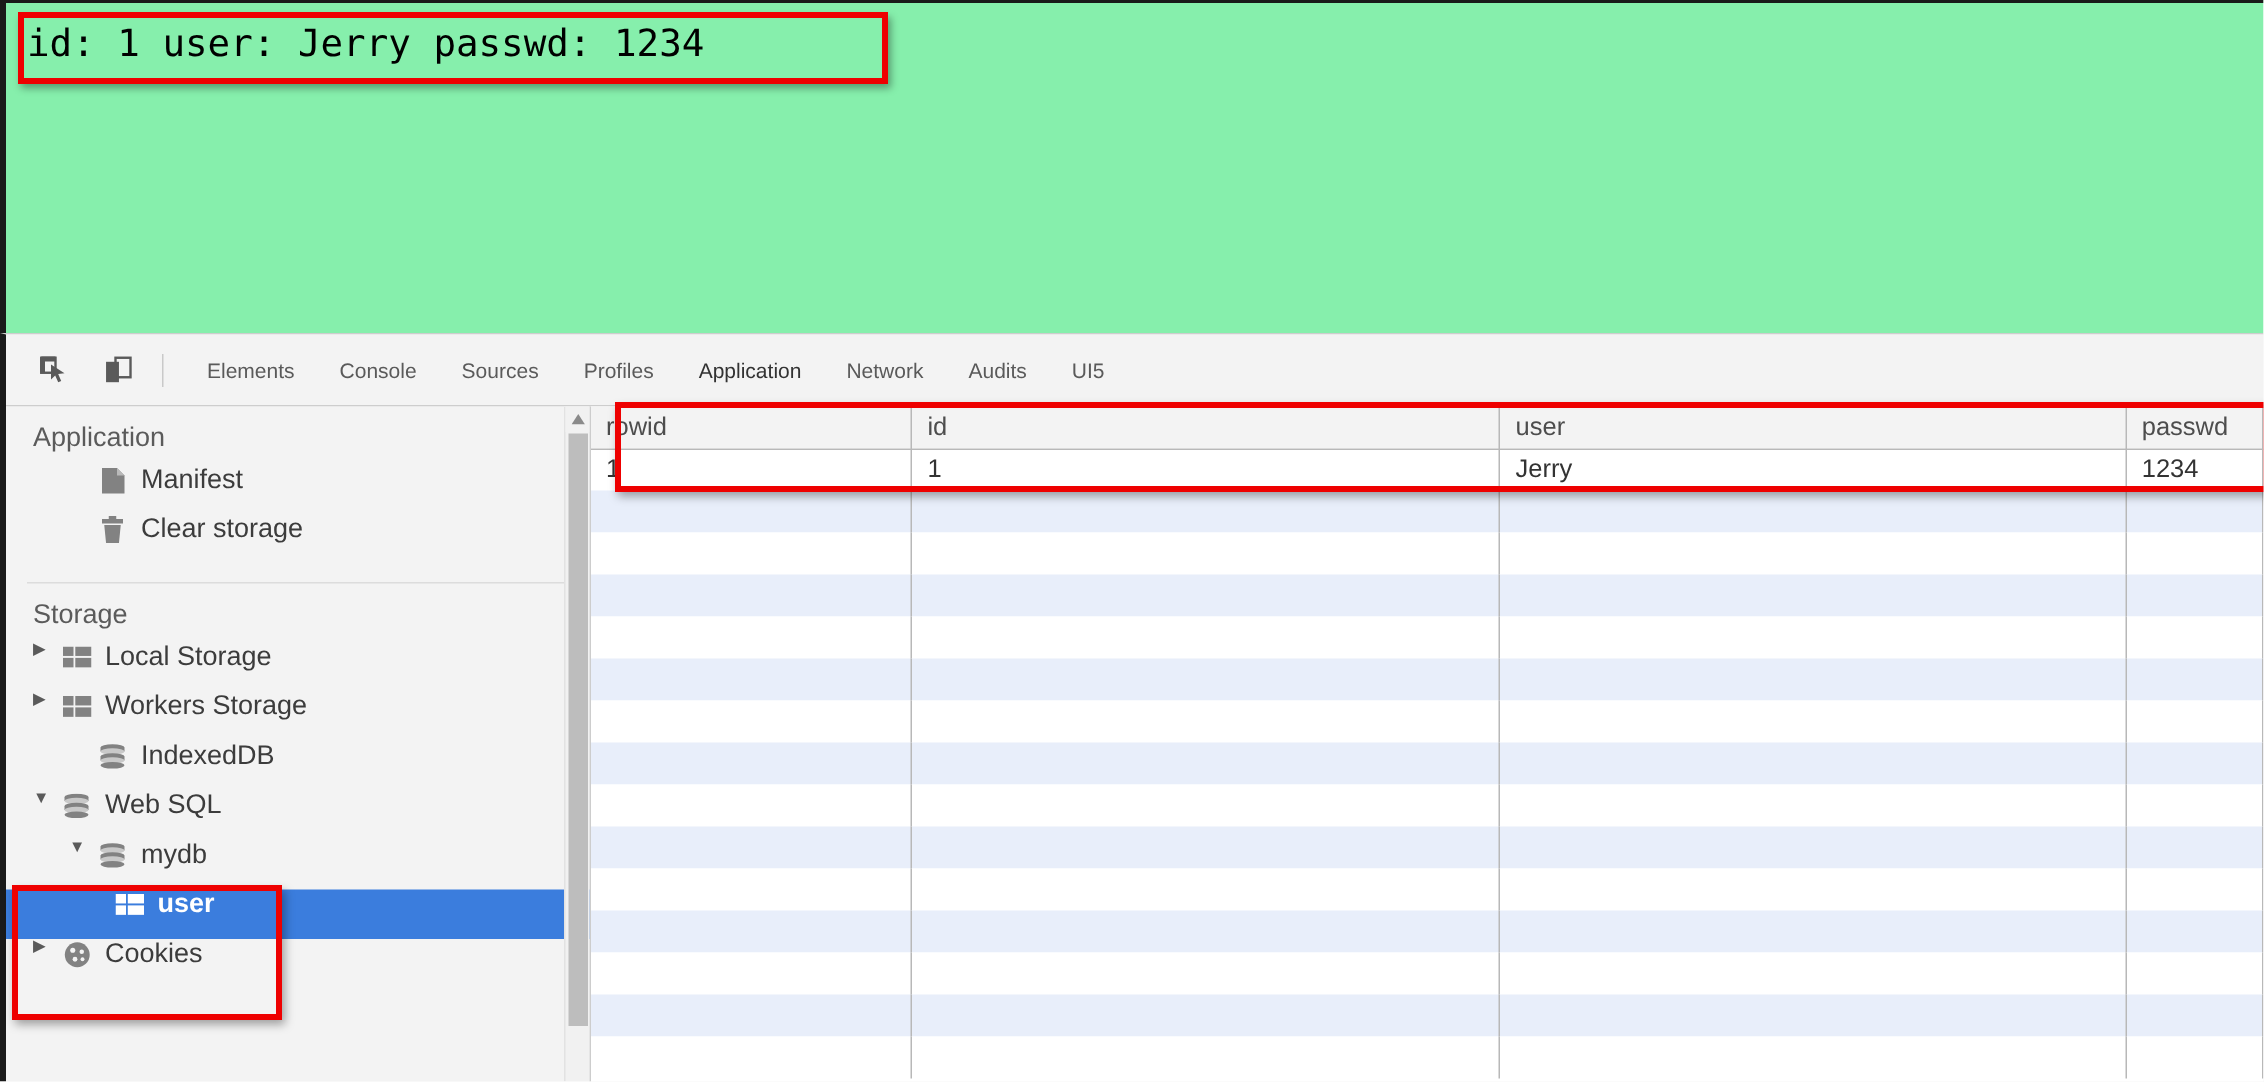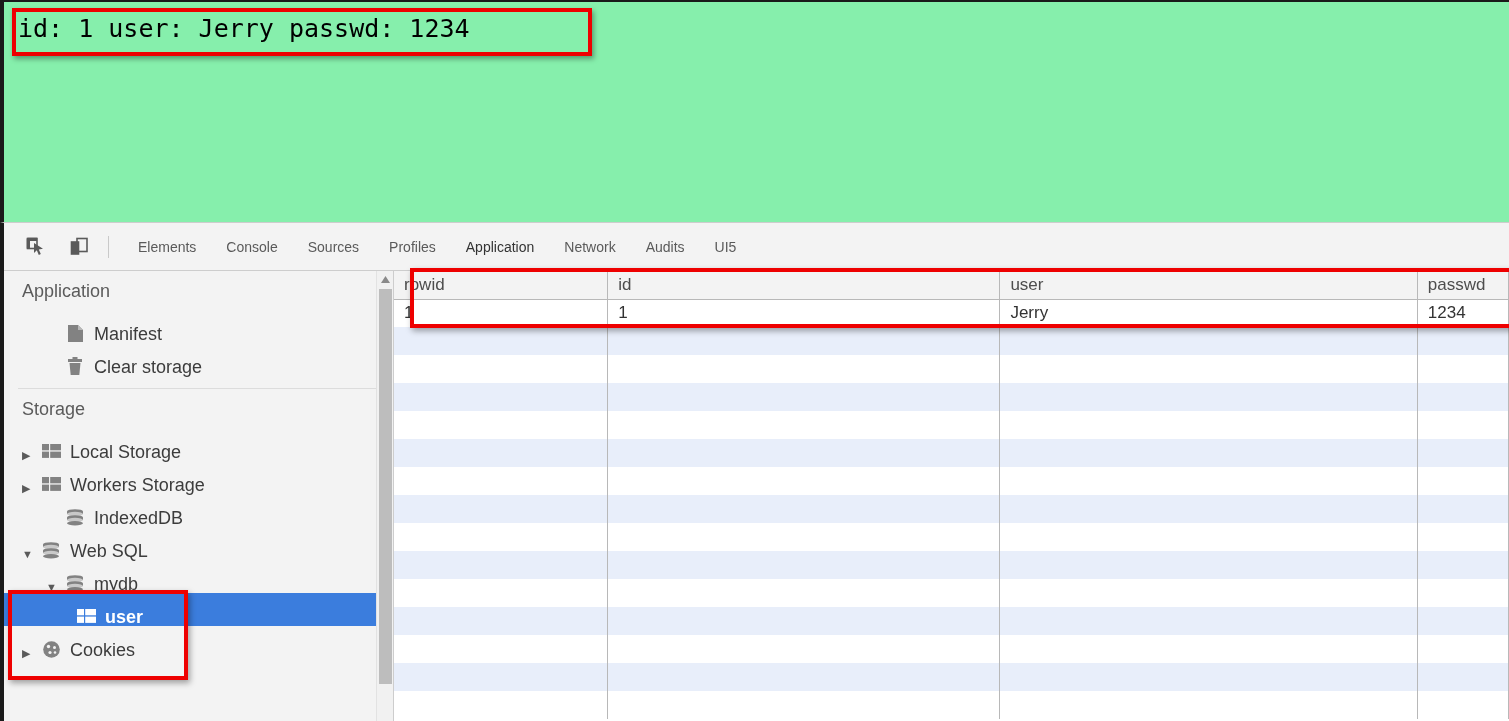--- a/index.html
+++ b/index.html
@@ -77,21 +77,21 @@
     background: #f3f3f3;
     border-right: 1px solid #cdcdcd;
     overflow: hidden;
   }
   .sb-section-title {
     font-size: 18px; color: #5b5b5b;
     padding: 10px 0 8px 18px;
   }
   .sb-divider { height: 1px; background: #dcdcdc; margin: 12px 14px 0 14px; }
   .sb-item {
-    display: flex; align-items: flex-end; height: 33px;
+    display: flex; align-items: flex-start; height: 33px;
     padding-left: 18px; cursor: pointer; font-size: 18px; color: #3c3c3c;
     position: relative;
   }
   .sb-item.indent1 { padding-left: 18px; }
   .sb-item.indent2 { padding-left: 42px; }
   .sb-item.indent3 { padding-left: 70px; }
   .sb-item.selected { background: #3b7ddd; color: #fff; font-weight: 600; }
   .sb-arrow {
     width: 14px; min-width: 14px; font-size: 11px; color: #5a5a5a;
     line-height: 1; margin-right: 3px;

